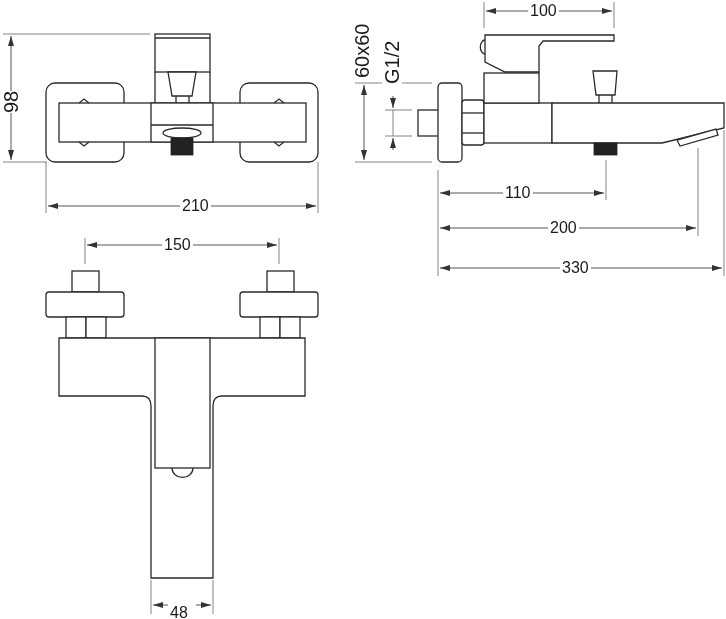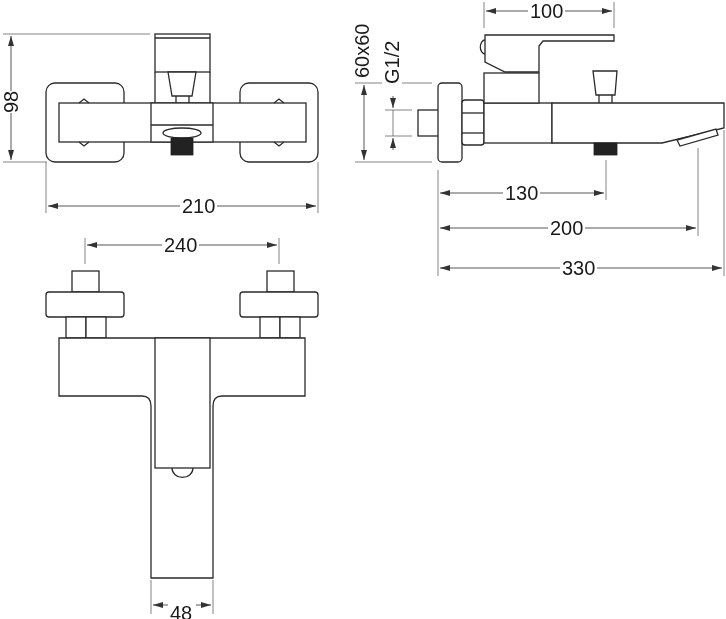--- a/index.html
+++ b/index.html
@@ -3,21 +3,21 @@
 <meta charset="utf-8">
 <style>
   html, body { margin: 0; padding: 0; background: #ffffff; }
   body { width: 726px; height: 619px; overflow: hidden; position: relative; font-family: "Liberation Sans", sans-serif; }
   svg { position: absolute; left: 0; top: 0; }
   .ln { stroke: #2a2a2a; stroke-width: 1.3; fill: none; }
   .lnf { stroke: #2a2a2a; stroke-width: 1.3; fill: #ffffff; }
   .dim { stroke: #444; stroke-width: 0.9; fill: none; }
   .ext { stroke: #666; stroke-width: 0.8; fill: none; }
   .dark { fill: #222; stroke: #222; stroke-width: 0.8; }
-  .lbl { position: absolute; font-size: 20px; color: #1a1a1a; background: #fff; padding: 0 2px; line-height: 20px; white-space: nowrap; }
+  .lbl { position: absolute; font-size: 16px; color: #1a1a1a; background: #fff; padding: 0 2px; line-height: 20px; white-space: nowrap; }
   .vlbl { position: absolute; font-size: 20px; color: #1a1a1a; line-height: 20px; white-space: nowrap; transform: rotate(-90deg); transform-origin: left top; background: #fff; }
 </style>
 </head>
 <body>
 
 <svg width="726" height="619" viewBox="0 0 726 619" xmlns="http://www.w3.org/2000/svg">
   <defs>
     <marker id="arr" markerWidth="10" markerHeight="6" refX="10" refY="3" orient="auto-start-reverse" markerUnits="userSpaceOnUse">
       <path d="M0,0 L10,3 L0,6 z" fill="#333"></path>
     </marker>
@@ -137,18 +137,18 @@
     <line class="dim" x1="196" y1="605" x2="211" y2="605" marker-end="url(#arr)"></line>
   </g>
 </svg>
 
 <span class="vlbl" style="left:1px; top:113px;">98</span>
 <span class="lbl" style="left:180px; top:196px;">210</span>
 
 <span class="lbl" style="left:528px; top:1px;">100</span>
 <span class="vlbl" style="left:352px; top:78px;">60x60</span>
 <span class="vlbl" style="left:382px; top:84px;">G1/2</span>
-<span class="lbl" style="left:503px; top:183px;">130</span>
+<span class="lbl" style="left:503px; top:183px;">110</span>
 <span class="lbl" style="left:548px; top:218px;">200</span>
 <span class="lbl" style="left:560px; top:258px;">330</span>
 
-<span class="lbl" style="left:162px; top:235px;">240</span>
+<span class="lbl" style="left:162px; top:235px;">150</span>
 <span class="lbl" style="left:168px; top:595px;margin-top:8px;">48</span>
 
 </body></html>

